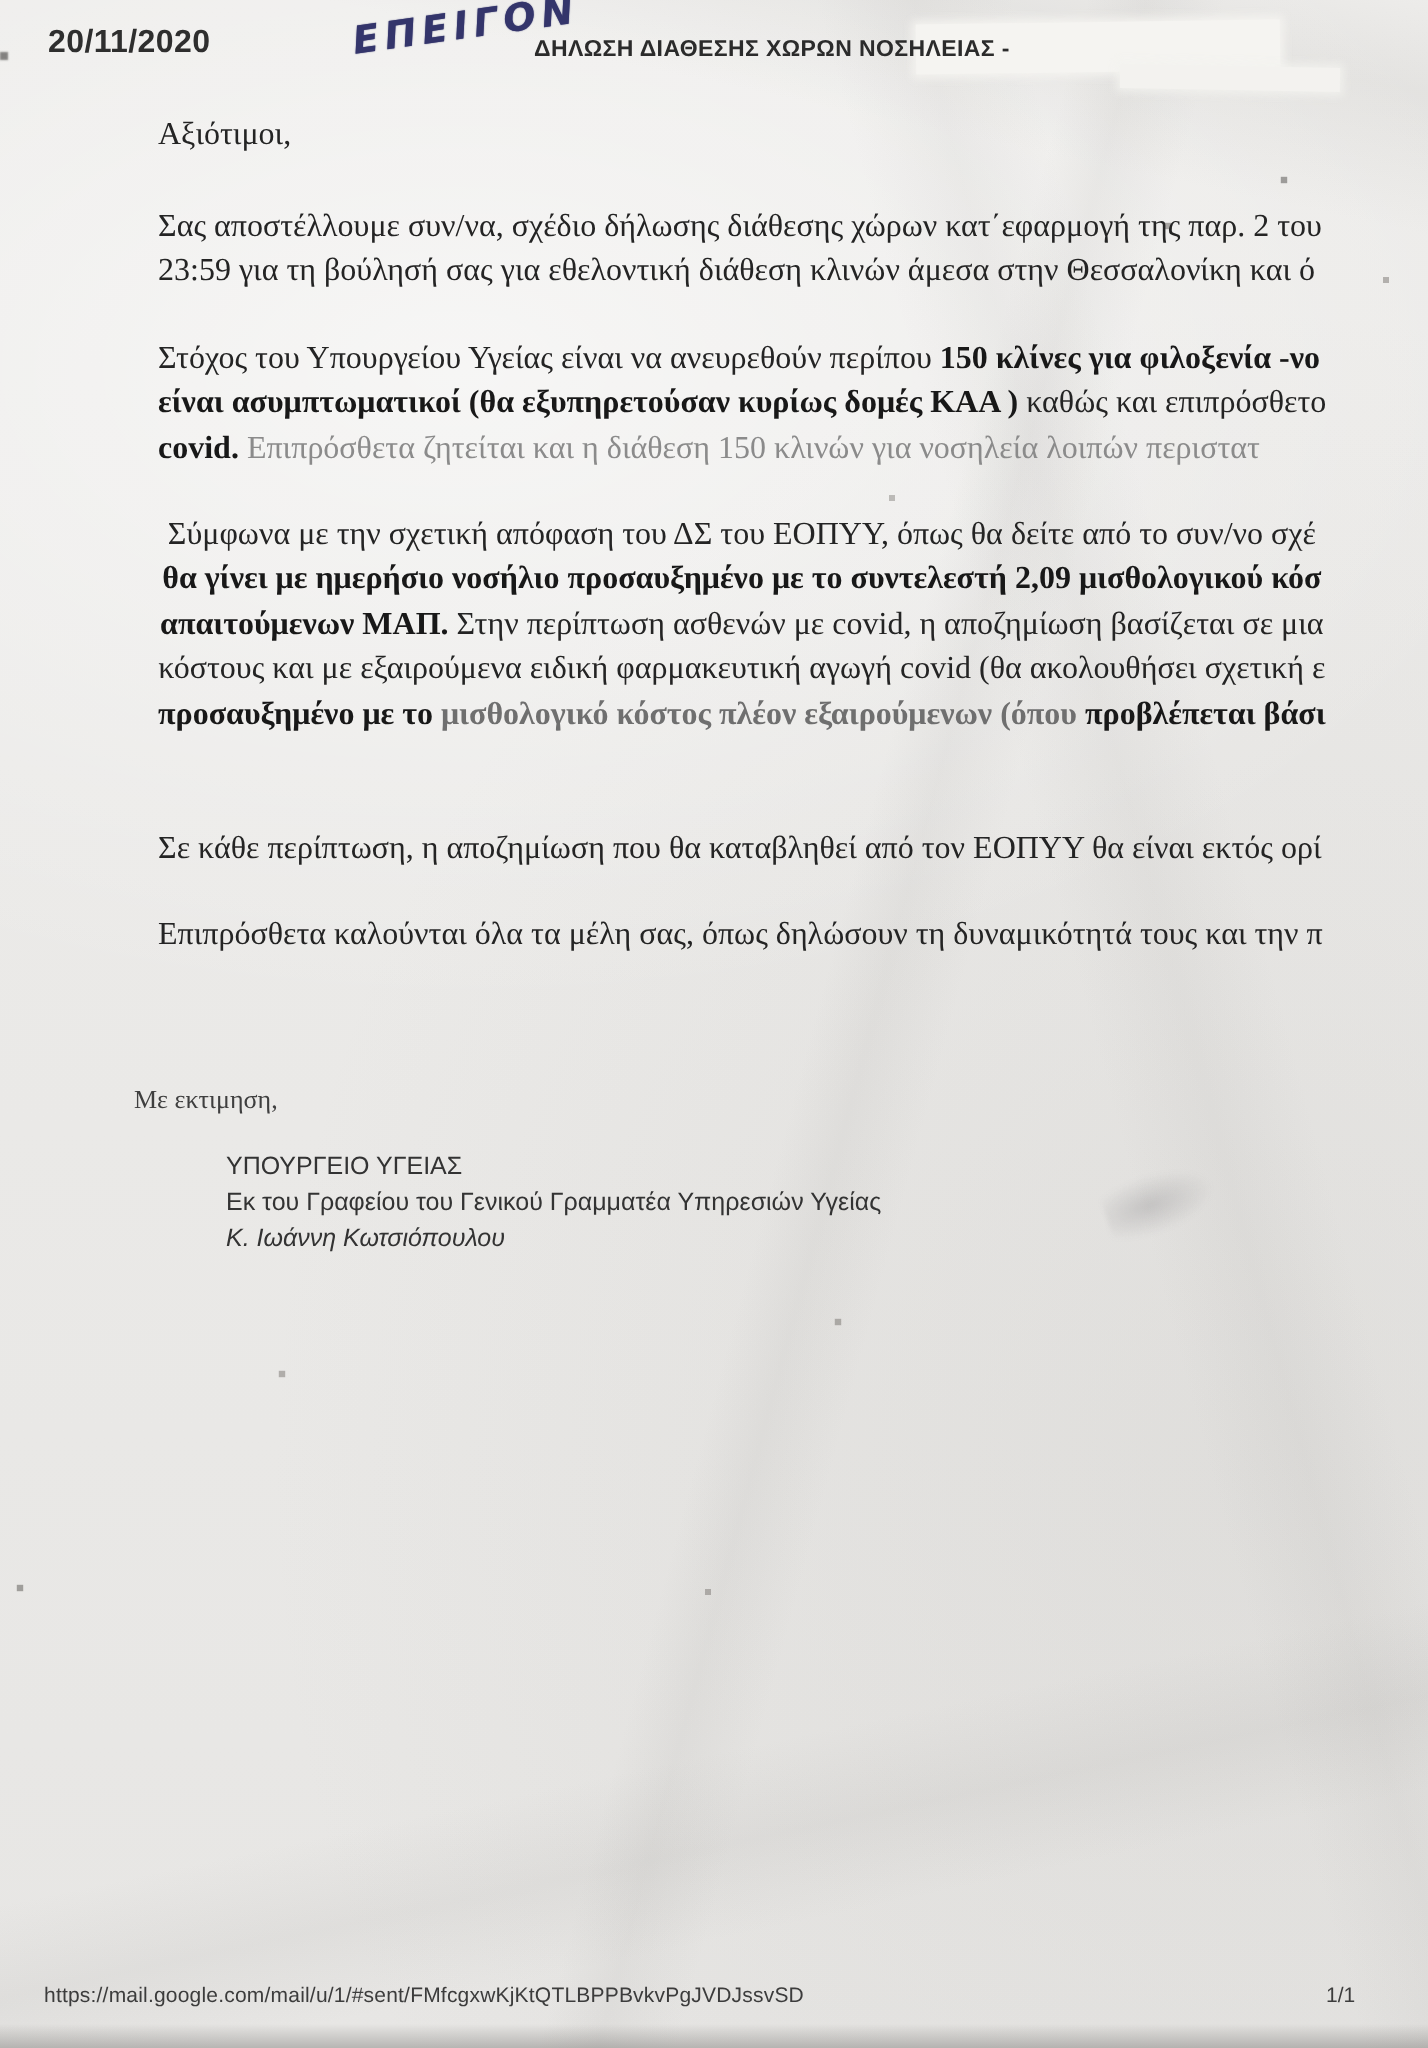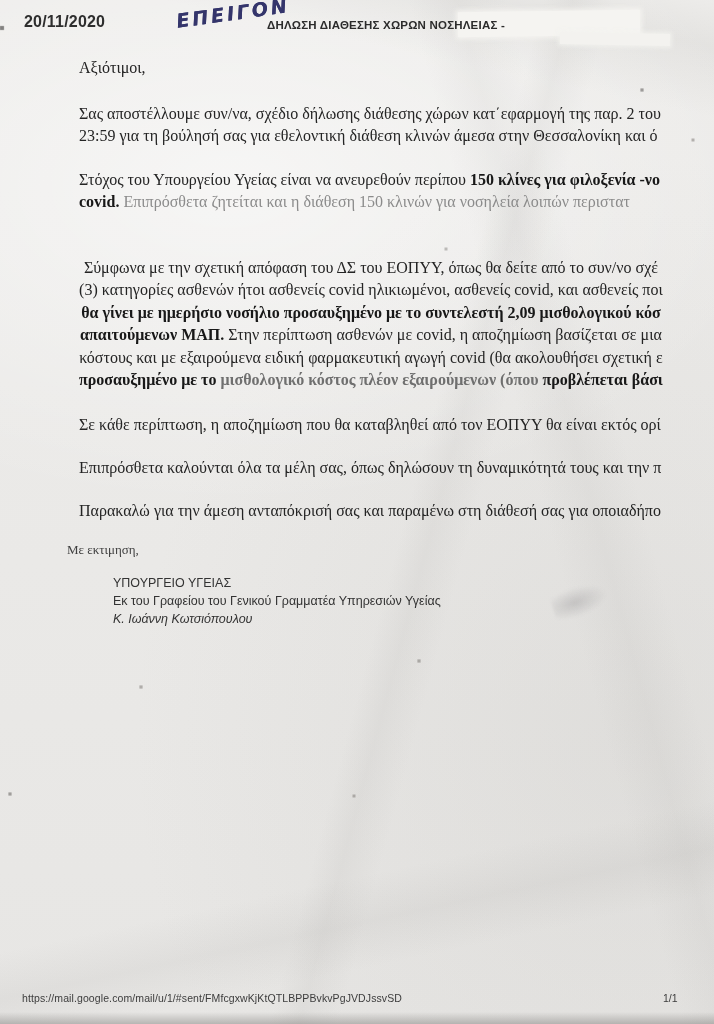--- a/index.html
+++ b/index.html
@@ -138,43 +138,40 @@
     <div class="line">Αξιότιμοι,</div>
   </div>
 
   <div class="body-text para p1">
     <div class="line">Σας αποστέλλουμε συν/να, σχέδιο δήλωσης διάθεσης χώρων κατ΄εφαρμογή της παρ. 2 του</div>
     <div class="line">23:59 για τη βούλησή σας για εθελοντική διάθεση κλινών άμεσα στην Θεσσαλονίκη και ό</div>
   </div>
 
   <div class="body-text para p2">
     <div class="line"><span class="seg">Στόχος του Υπουργείου Υγείας είναι να ανευρεθούν περίπου </span><span class="seg b">150 κλίνες για φιλοξενία -νο</span></div>
+    <div class="line"><span class="seg b">είναι ασυμπτωματικοί (θα εξυπηρετούσαν κυρίως δομές ΚΑΑ ) </span><span class="seg">καθώς και επιπρόσθετο</span></div>
     <div class="line"><span class="seg b">covid. </span><span class="seg gray">Επιπρόσθετα ζητείται και η διάθεση 150 κλινών για νοσηλεία λοιπών περιστατ</span></div>
   </div>
 
   <div class="body-text para p3">
     <div class="line">Σύμφωνα με την σχετική απόφαση του ΔΣ του ΕΟΠΥΥ, όπως θα δείτε από το συν/νο σχέ</div>
-    <div class="line">(3) κατηγορίες ασθενών ήτοι ασθενείς covid ηλικιωμένοι, ασθενείς covid, και ασθενείς ποι</div>
     <div class="line b">θα γίνει με ημερήσιο νοσήλιο προσαυξημένο με το συντελεστή 2,09 μισθολογικού κόσ</div>
     <div class="line"><span class="seg b">απαιτούμενων ΜΑΠ. </span><span class="seg">Στην περίπτωση ασθενών με covid, η αποζημίωση βασίζεται σε μια</span></div>
     <div class="line">κόστους και με εξαιρούμενα ειδική φαρμακευτική αγωγή covid (θα ακολουθήσει σχετική ε</div>
     <div class="line"><span class="seg b">προσαυξημένο με το </span><span class="seg grayb">μισθολογικό κόστος πλέον εξαιρούμενων (όπου </span><span class="seg b">προβλέπεται βάσι</span></div>
   </div>
 
   <div class="body-text para p4">
     <div class="line">Σε κάθε περίπτωση, η αποζημίωση που θα καταβληθεί από τον ΕΟΠΥΥ θα είναι εκτός ορί</div>
   </div>
 
   <div class="body-text para p5">
     <div class="line">Επιπρόσθετα καλούνται όλα τα μέλη σας, όπως δηλώσουν τη δυναμικότητά τους και την π</div>
   </div>
 
-  <div class="body-text para p6">
-    <div class="line">Παρακαλώ για την άμεση ανταπόκρισή σας και παραμένω στη διάθεσή σας για οποιαδήπο</div>
-  </div>
 
   <div class="closing">Με εκτιμηση,</div>
 
   <div class="sig">
     <div>ΥΠΟΥΡΓΕΙΟ ΥΓΕΙΑΣ</div>
     <div>Εκ του Γραφείου του Γενικού Γραμματέα Υπηρεσιών Υγείας</div>
     <div class="italic">Κ. Ιωάννη Κωτσιόπουλου</div>
   </div>
 
   <div class="footer-url">https://mail.google.com/mail/u/1/#sent/FMfcgxwKjKtQTLBPPBvkvPgJVDJssvSD</div>

